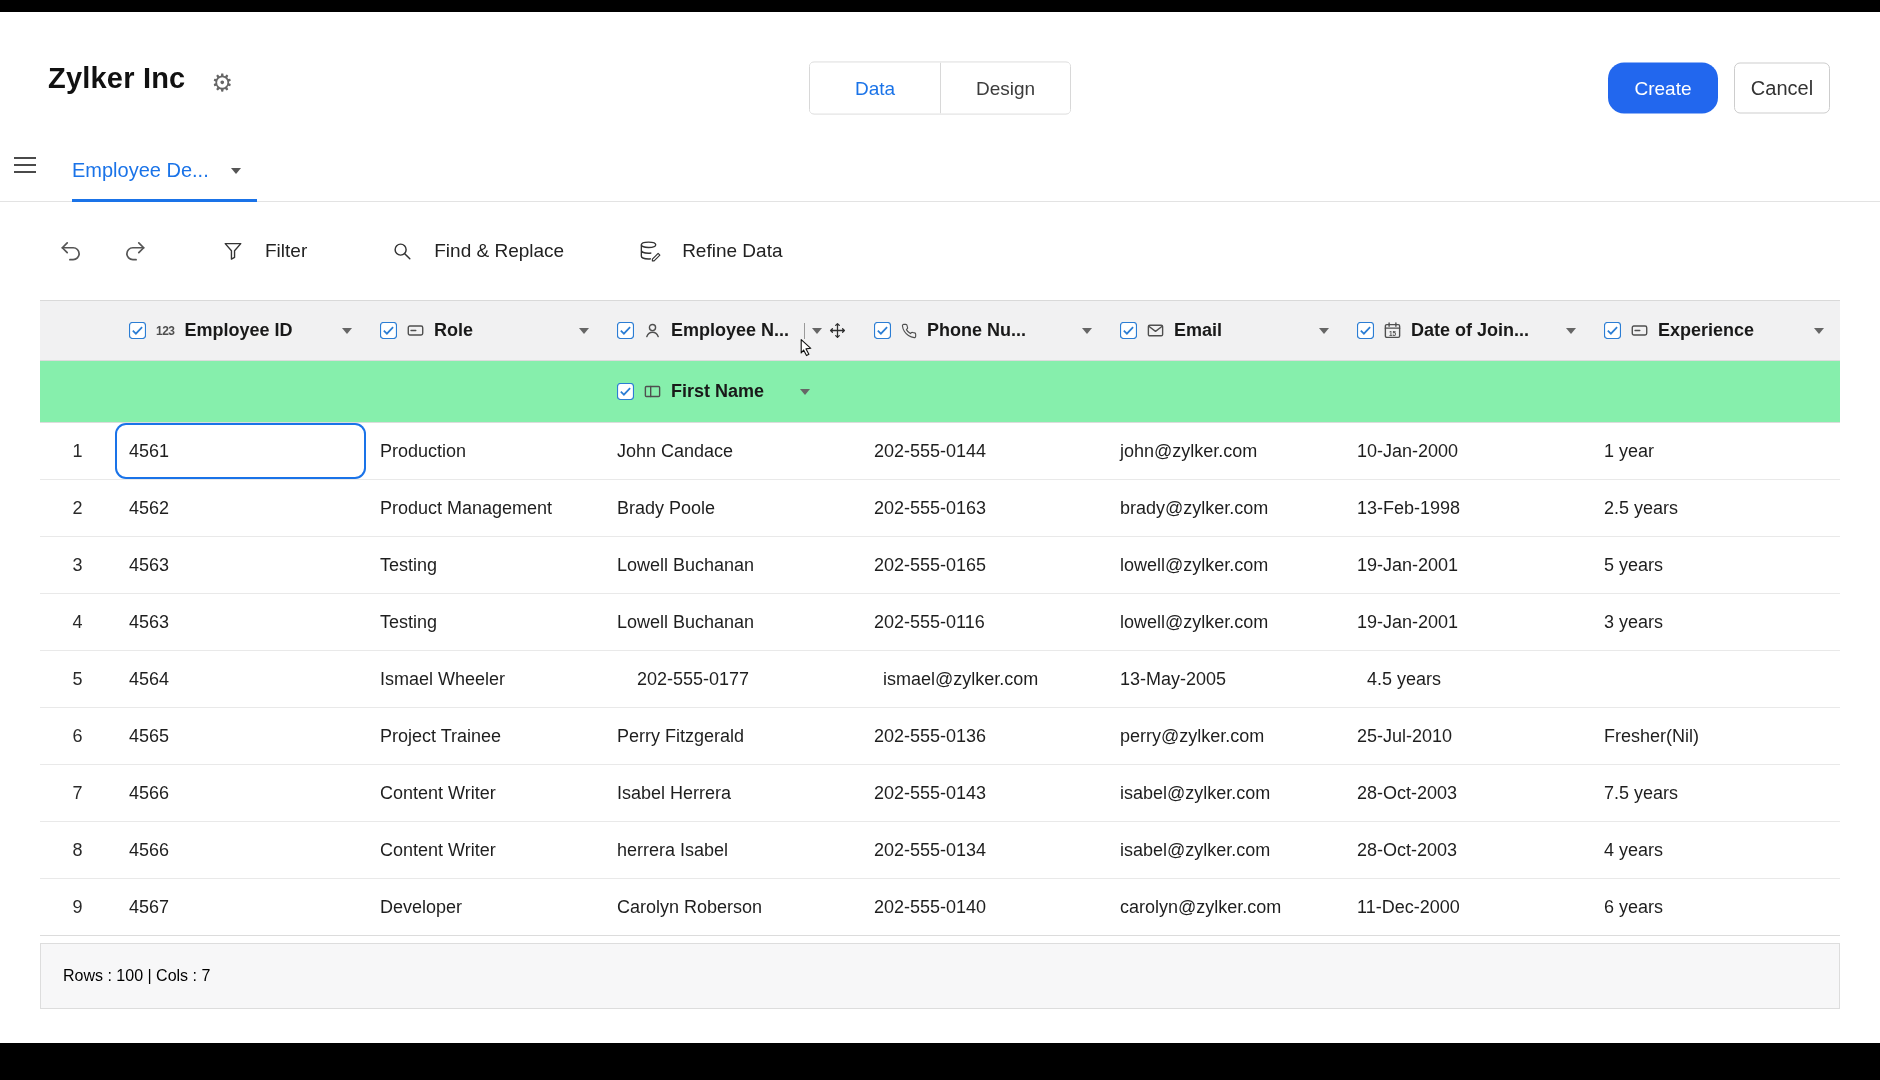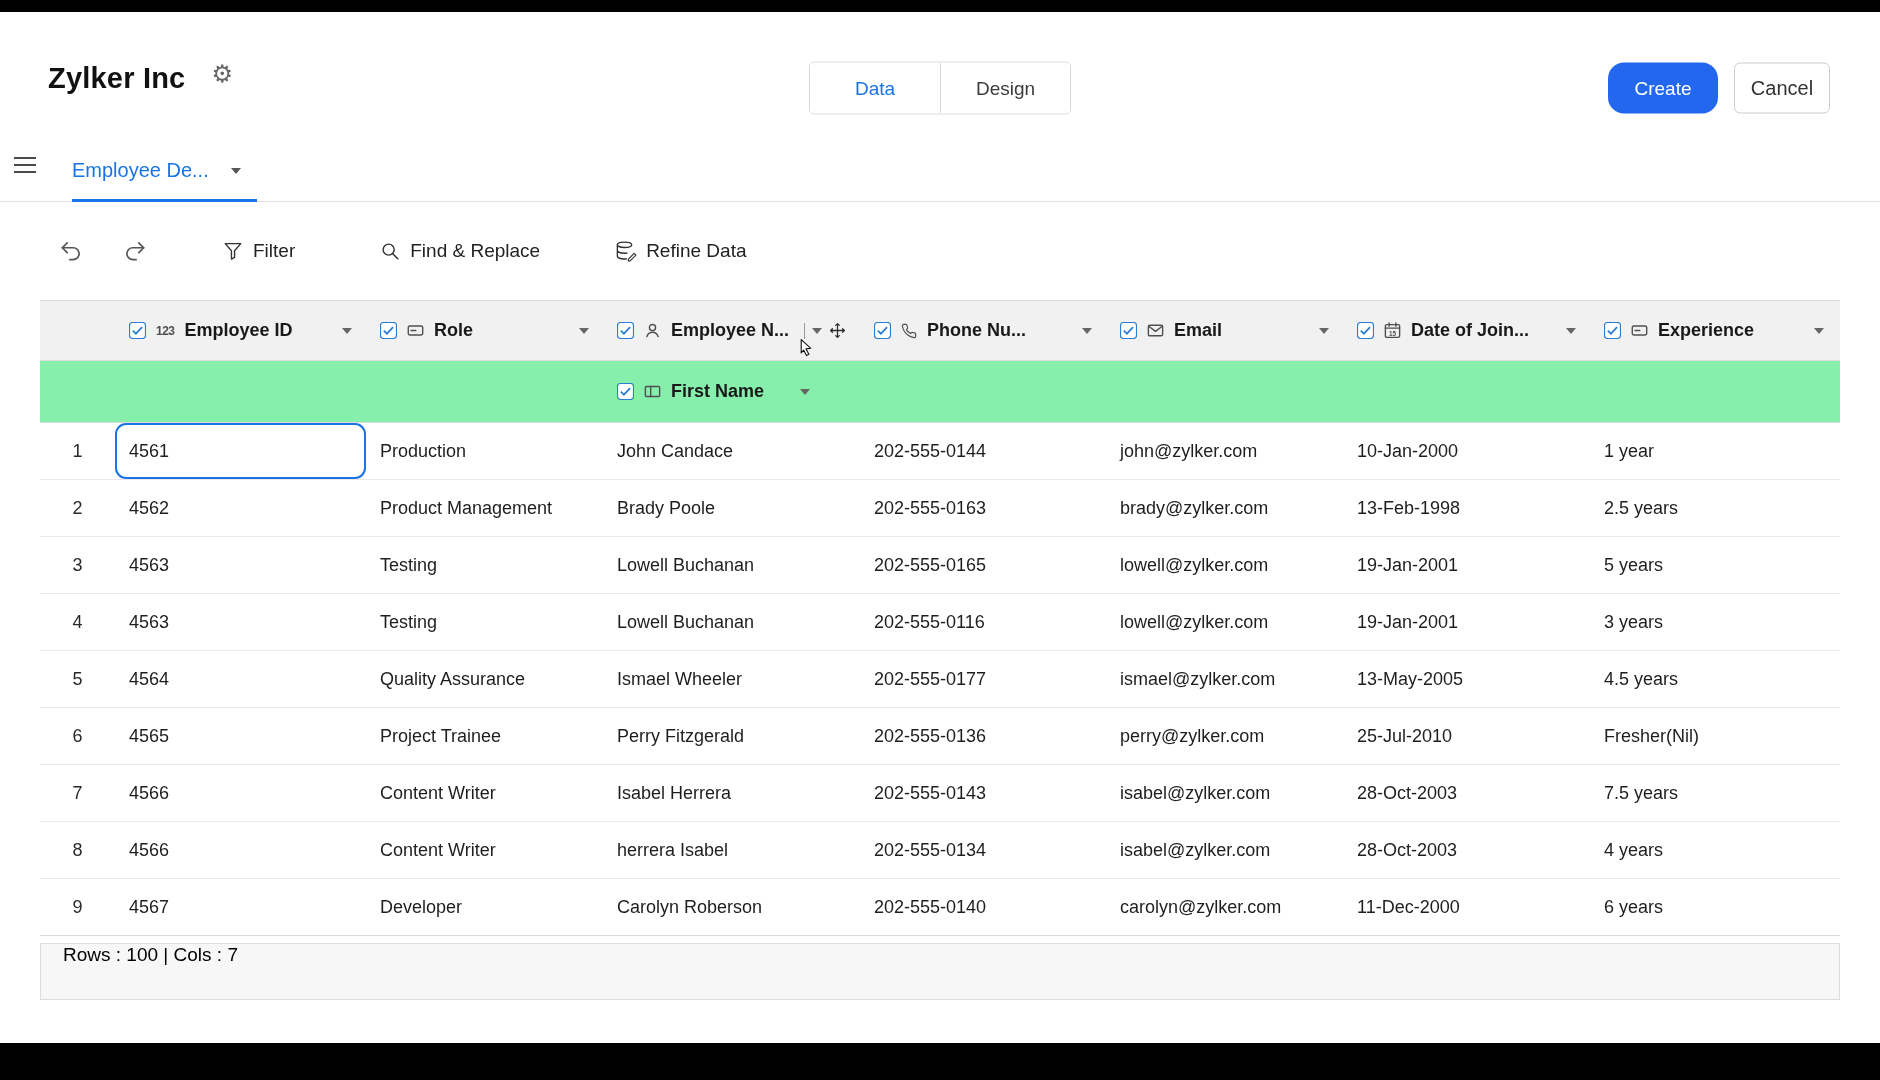--- a/index.html
+++ b/index.html
@@ -4,21 +4,21 @@
 <style>
   *{box-sizing:border-box}
   html,body{margin:0;padding:0}
   body{width:1880px;height:1080px;background:#000;font-family:"Liberation Sans","DejaVu Sans",sans-serif;position:relative;overflow:hidden}
   .screen{position:absolute;top:12px;left:0;width:1880px;height:1031px;background:#fff}
   .black-bar{position:absolute;left:0;width:100%;background:#000}
   .black-bar.top{top:0;height:12px}
   .black-bar.bottom{bottom:0;height:37px}
 
   .app-header{position:relative;height:104px}
-  .brand{position:absolute;left:48px;top:66px;transform:translateY(-50%);display:flex;align-items:flex-start;gap:26px}
+  .brand{position:absolute;left:48px;top:66px;transform:translateY(-50%);display:flex;align-items:flex-end;gap:26px}
   .app-title{font-size:29px;font-weight:700;color:#111;margin:0;letter-spacing:.2px}
   .gear{font-size:24px;color:#666;cursor:pointer;line-height:1}
   .mode-tabs{position:absolute;left:50%;top:76px;transform:translate(-50%,-50%);display:flex;border:1px solid #d8d8d8;border-radius:5px;overflow:hidden;background:#fff}
   .mode-tab{width:130px;height:51px;border:none;background:#fff;font-size:19px;color:#3c3c3c;font-family:inherit;cursor:pointer}
   .mode-tab + .mode-tab{border-left:1px solid #d8d8d8}
   .mode-tab.active{color:#1a73e8;font-weight:500}
   .header-actions{position:absolute;right:50px;top:76px;transform:translateY(-50%);display:flex;gap:16px}
   .btn-primary{width:110px;height:51px;background:#2267ee;border:none;border-radius:16px;color:#fff;font-size:19px;font-family:inherit;cursor:pointer}
   .btn-secondary{width:96px;height:51px;background:#fff;border:1px solid #cdcdcd;border-radius:6px;color:#333;font-size:20px;font-family:inherit;cursor:pointer}
 
@@ -26,21 +26,21 @@
   .hamburger{position:absolute;left:14px;bottom:28px;display:flex;flex-direction:column;gap:5px;cursor:pointer}
   .hamburger span{display:block;width:22px;height:2px;background:#4a4a4a}
   .sheet-tab{position:absolute;left:72px;bottom:-1px;display:flex;align-items:center;gap:22px;padding:0 16px 17px 0;border-bottom:3px solid #1a73e8;color:#1a73e8;font-size:20px;font-weight:500;cursor:pointer}
   .tri{width:0;height:0;border-left:5px solid transparent;border-right:5px solid transparent;border-top:6px solid #666;display:inline-block}
   .sheet-tab .tri{border-top-color:#555}
 
   .toolbar{display:flex;align-items:center;height:98px}
   .icon-btn{background:none;border:none;padding:0;cursor:pointer;display:flex;align-items:center}
   .undo{margin-left:58px}
   .redo{margin-left:38px}
-  .tool{display:flex;align-items:center;gap:9px;font-size:19px;color:#222;cursor:pointer}
+  .tool{display:flex;align-items:center;gap:21px;font-size:19px;color:#222;cursor:pointer}
   .tool-filter{margin-left:74px}
   .tool-find{margin-left:84px}
   .tool-refine{margin-left:74px}
 
   .data-table{margin:0 40px;border-top:1px solid #d9d9d9}
   .trow{display:flex;background:#fff;border-bottom:1px solid #e9e9e9}
   .trow.thead{background:#f1f1f2;border-bottom:1px solid #dcdcdc;height:60px}
   .trow.tsub{background:#86efac;border-bottom:1px solid #dcdcdc;height:62px}
   .trow.drow{height:57px}
   .trow.drow:last-child{border-bottom:1px solid #dcdcdc}
@@ -55,21 +55,21 @@
   .dgroup .tri{margin-left:0}
   .vbar{width:1px;height:16px;background:#9a9a9a}
   .cursor{position:absolute;right:46px;top:37px;z-index:9}
   .subcell{gap:10px;font-weight:700;color:#191919;overflow:visible}
   .subcell .tri{margin-left:26px;cursor:pointer}
   .i123{font-size:12px;font-weight:700;color:#4f4f4f;letter-spacing:-.5px}
   .cbx,.ticon{display:flex;align-items:flex-start}
   .dcell{cursor:cell}
   .dcell.selected{box-shadow:inset 0 0 0 2px #1a73e8;border-radius:11px}
 
-  .statusbar{margin:7px 40px 0;height:57px;background:#f7f7f8;border:1px solid #ddd;display:flex;padding-left:22px;font-size:19px;color:#000;font-weight:500}
+  .statusbar{margin:7px 40px 0;height:66px;background:#f7f7f8;border:1px solid #ddd;display:flex;align-items:center;padding-left:22px;font-size:16px;color:#000;font-weight:500}
 </style>
 </head>
 <body>
 
 <div class="black-bar top"></div>
 
 <div class="screen">
 
   <header class="app-header">
     <div class="brand">
@@ -319,21 +319,20 @@
         <div class="tcell dcell cw2">Testing</div>
         <div class="tcell dcell cw3">Lowell Buchanan</div>
         <div class="tcell dcell cw4">202-555-0116</div>
         <div class="tcell dcell cw5">lowell@zylker.com</div>
         <div class="tcell dcell cw6">19-Jan-2001</div>
         <div class="tcell dcell cw7">3 years</div>
       </div>
       <div class="trow drow">
         <div class="tcell cw0 rownum">5</div>
         <div class="tcell dcell cw1">4564</div>
-        <div class="tcell dcell cw2">Quality Assurance</div>
         <div class="tcell dcell cw3">Ismael Wheeler</div>
         <div class="tcell dcell cw4">202-555-0177</div>
         <div class="tcell dcell cw5">ismael@zylker.com</div>
         <div class="tcell dcell cw6">13-May-2005</div>
         <div class="tcell dcell cw7">4.5 years</div>
       </div>
       <div class="trow drow">
         <div class="tcell cw0 rownum">6</div>
         <div class="tcell dcell cw1">4565</div>
         <div class="tcell dcell cw2">Project Trainee</div>

